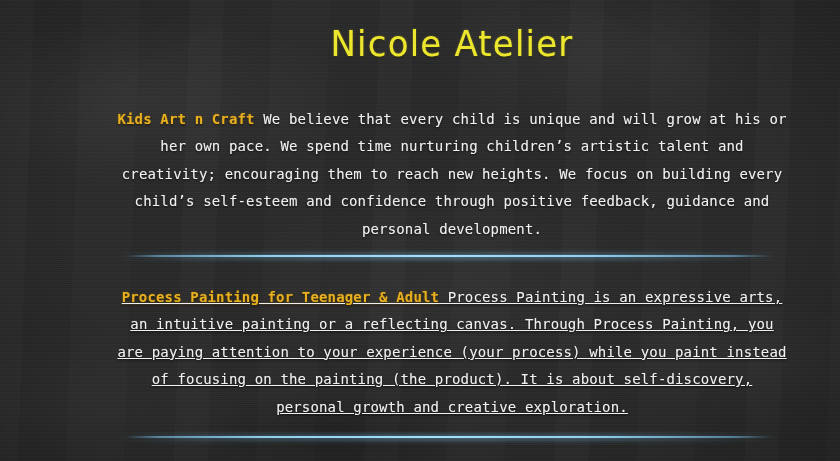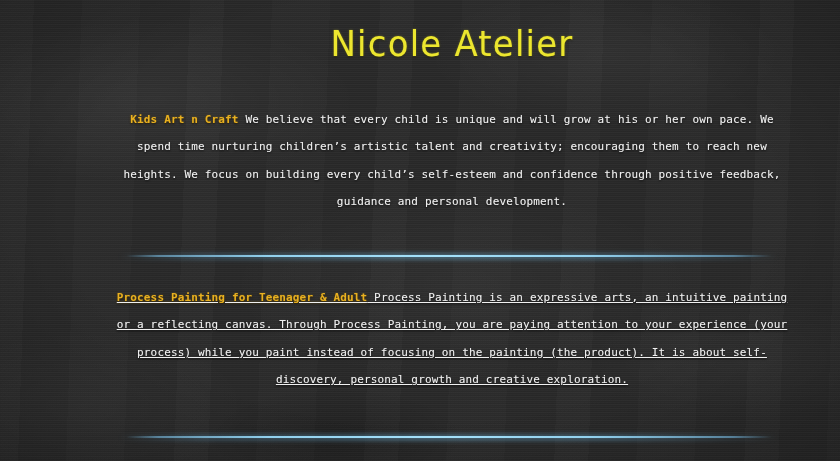--- a/index.html
+++ b/index.html
@@ -100,21 +100,21 @@
     transform: scaleY(1.06);
   }
 
   
   .para {
     position: absolute;
     left: 84px;
     width: 672px;
     text-align: center;
     color: #f0f0f0;
-    font-size: 11px;
+    font-size: 14px;
     line-height: 27.4px;
     letter-spacing: 0.15px;
     text-shadow: 0 0 1px rgba(255,255,255,0.35), 0 1px 2px rgba(0,0,0,0.85);
     white-space: normal;
   }
   .para-1 { top: 106px; }
   .para-2 { top: 284px; text-decoration: underline; }
 
   .lead {
     color: #e8b020;

